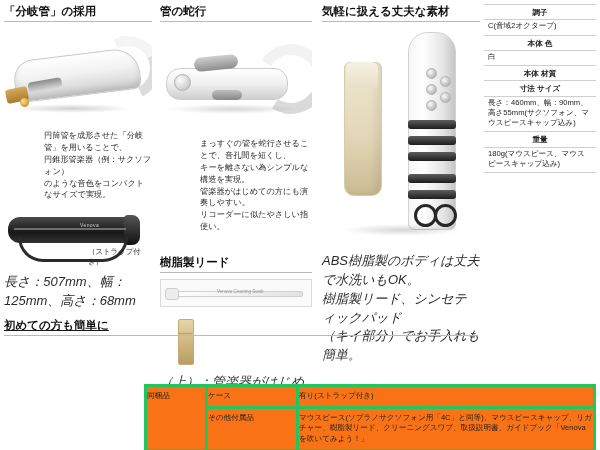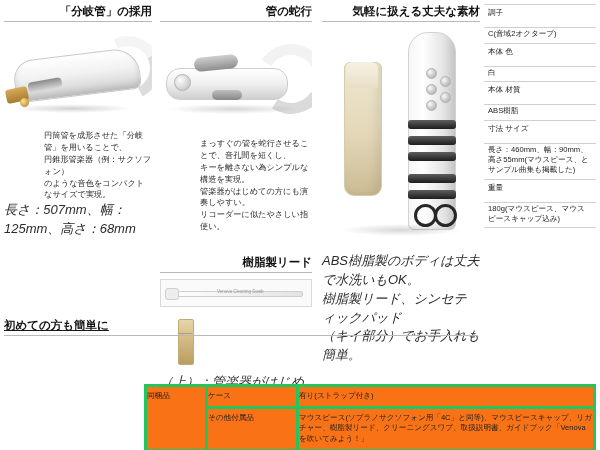--- a/index.html
+++ b/index.html
@@ -11,21 +11,20 @@
     overflow:hidden;
     position:relative;
   }
   .page{position:relative;width:600px;height:450px;}
 
   
   .h-title{
     font-size:11.5px;font-weight:bold;color:#111;
     padding-bottom:2px;margin:0 0 6px 0;
     border-bottom:1px solid #b9b9b9;
-    text-align:right;
   }
   .body-txt{font-size:8.2px;line-height:1.45;color:#2b2b2b;margin-left:40px;}
   .small-txt{font-size:13px;line-height:1.45;color:#2b2b2b;font-style:italic;}
 
   
   .col-a{position:absolute;left:4px;top:4px;width:148px;}
   .col-b{position:absolute;left:160px;top:4px;width:152px;}
   .col-c{position:absolute;left:322px;top:0px;width:158px;}
   .col-d{position:absolute;left:484px;top:0px;width:116px;}
 
@@ -178,21 +177,21 @@
     position:absolute;left:20px;top:196px;width:120px;height:12px;
     background:radial-gradient(ellipse at center,rgba(0,0,0,.16),rgba(0,0,0,0) 70%);
   }
 
   
   .spec{width:112px;border-collapse:collapse;margin-top:4px;}
   .spec td{
     font-size:7.6px;line-height:1.35;padding:3px 4px;
     border-bottom:1px solid #cfcfcf;vertical-align:top;color:#222;
   }
-  .spec tr.hdr td{font-weight:normal;border-bottom:1px solid #cfcfcf;padding-bottom:9px;}
+  .spec tr.hdr td{font-weight:bold;border-bottom:1px solid #cfcfcf;padding-bottom:1px;text-align:center;}
   .spec tr.val td{border-bottom:1px solid #cfcfcf;padding-top:1px;}
   .spec-top{border-top:1px solid #cfcfcf;}
 
   
   .bottom{position:absolute;left:4px;top:318px;width:592px;text-decoration:underline;}
   .bottom-title{
     font-size:11.5px;font-weight:bold;color:#111;
     border-bottom:1px solid #b9b9b9;padding-bottom:2px;margin-bottom:6px;width:474px;
   }
   .bottom-row{display:flex;gap:10px;}
@@ -240,20 +239,28 @@
       <div class="neck-cork"></div>
       <div class="neck-screw"></div>
       <div class="neck-shadow"></div>
     </div>
 
     <div class="body-txt" style="white-space:pre-line">円筒管を成形させた「分岐管」を用いることで、
 円錐形管楽器（例：サクソフォン）
 のような音色をコンパクトなサイズで実現。</div>
 
 
+    <div class="photo case-photo">
+      <div class="case-bag"></div>
+      <div class="case-cap"></div>
+      <div class="case-zip"></div>
+      <div class="case-strap"></div>
+      <div class="case-logo">Venova</div>
+      <div class="cap-note">（ストラップ付き）</div>
+    </div>
 
     <div class="small-txt">長さ：507mm、幅：125mm、高さ：68mm</div>
   </div>
 
   <div class="col-b">
 
     <div class="h-title">管の蛇行</div>
 
     <div class="photo tube-photo">
       <div class="tube-u"></div>
@@ -328,28 +335,25 @@
           </tr>
       <tr class="hdr">
             <td>本体 色</td>
           </tr>
       <tr class="val">
             <td>白</td>
           </tr>
       <tr class="hdr">
             <td>本体 材質</td>
           </tr>
-      <tr class="val">
-            <td>ABS樹脂</td>
-          </tr>
       <tr class="hdr">
             <td>寸法 サイズ</td>
           </tr>
       <tr class="val">
-            <td>長さ：460mm、幅：90mm、高さ55mm(マウスピース、とサンプル曲集も掲載した)</td>
+            <td>長さ：460mm、幅：90mm、高さ55mm(サクソフォン、マウスピースキャップ込み)</td>
           </tr>
       <tr class="hdr">
             <td>重量</td>
           </tr>
       <tr class="val">
             <td>180g(マウスピース、マウスピースキャップ込み)</td>
           </tr>
     </tbody>
       </table>
   </div>

